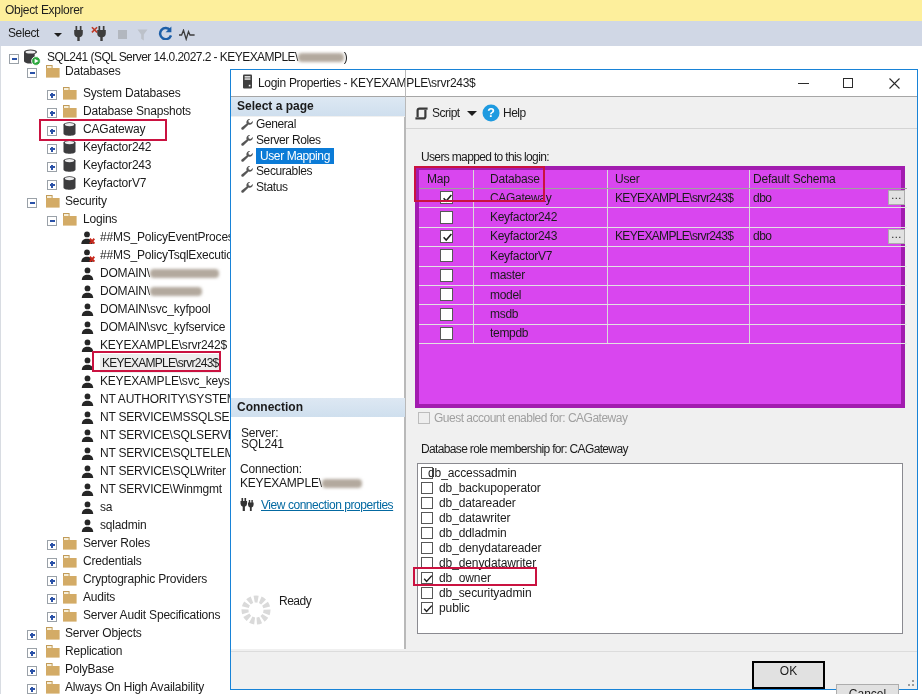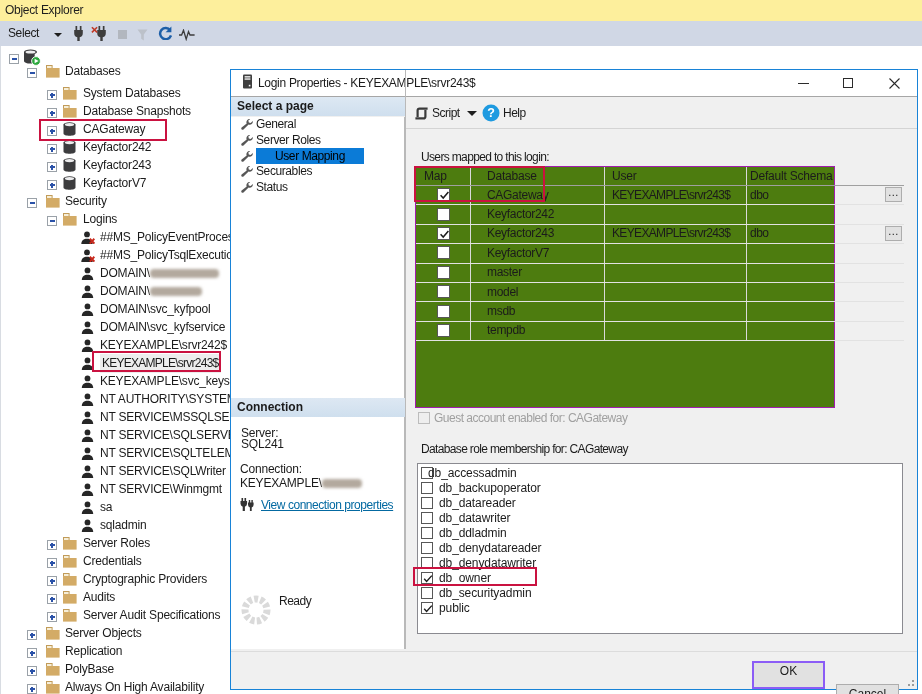--- a/index.html
+++ b/index.html
@@ -19,21 +19,21 @@
 .t0{left:47px}.t1{left:65px}.t2{left:83px}.t3{left:100px}
 .blur{display:inline-block;height:9px;border-radius:4px;background:#b3a99e;filter:blur(1.5px);vertical-align:-1px}
 .redbox{position:absolute;border:2px solid #ca1240;z-index:5}
 #dlg{left:230px;top:69px;width:688px;height:621px;background:#f0f0f0;border:1px solid #1883d7;z-index:10}
 #dtitle{left:0;top:0;width:686px;height:27px;background:#fff;border-bottom:1px solid #a6a6a6}
 #dtitle .tt{position:absolute;left:27px;top:6px;letter-spacing:-0.3px}
 .phead{left:0;width:174px;height:19px;background:linear-gradient(#dde8f3,#cfdfee);font-weight:bold;line-height:19px;padding-left:6px}
 #lpane{left:0;top:47px;width:174px;height:532px;background:#fff;border-right:1px solid #b9b9b9}
 .pitem{position:absolute;left:0;height:16px;line-height:16px;white-space:nowrap}
 .pitem .tx{position:absolute;left:25px;letter-spacing:-0.4px}
-.sel{background:#0b7bd7;color:#000000;padding:0 19px}
+.sel{background:#0b7bd7;color:#ffffff;padding:0 4px}
 .cb{position:absolute;width:13px;height:13px;border:1px solid #575757;background:#fff}
 .cb2{position:absolute;width:12px;height:12px;border:1px solid #575757;background:#fff}
 .btn{position:absolute;background:#e1e1e1;border:1px solid #adadad;text-align:center;color:#1b1b1b}
 .lbl2{position:absolute;white-space:nowrap;letter-spacing:-0.5px}
 </style></head><body>
 <div class="a" id="oehead">Object Explorer</div>
 <div class="a" style="left:0;top:46px;width:1px;height:648px;background:#d8dce2"></div>
 <div class="a" id="oetool">
 <span class="lbl" style="letter-spacing:-0.4px">Select</span>
 <span class="a caret" style="left:54px;top:12px"></span>
@@ -66,20 +66,21 @@
 </div>
 <div class="tr" style="top:48px">
     <span class="ex e0"></span>
     <svg class="ic i0" style="top:1px" width="18" height="17" viewBox="0 0 18 17">
       <path d="M1 3 v9 c0 1.5 2.9 2.6 6.5 2.6 1.6 0 3.1-.25 4.2-.65 V3z" fill="#3c3c3e"></path>
       <ellipse cx="7.5" cy="3" rx="6.5" ry="2.4" fill="#3c3c3e"></ellipse>
       <ellipse cx="7.5" cy="3" rx="5" ry="1.6" fill="#ededee"></ellipse>
       <circle cx="13" cy="12" r="4.4" fill="#2ca83e" stroke="#fff" stroke-width="0.9"></circle>
       <path d="M11.6 9.8 l4 2.2 -4 2.2z" fill="#fff"></path>
     </svg>
+    <span class="tx t0" style="letter-spacing:-0.55px">SQL241 (SQL Server 14.0.2027.2 - KEYEXAMPLE\<span class="blur" style="width:46px"></span>)</span>
   </div>
 <div class="tr" style="top:62px">
     <span class="ex e1"></span>
     <svg class="ic i1" style="top:3px" width="14" height="13" viewBox="0 0 14 13">
       <rect x="0.5" y="0.5" width="5.6" height="4" fill="#f6eed8" stroke="#c19b59"></rect>
       <rect x="0" y="3" width="13.6" height="9.6" fill="#d3ab66"></rect>
     </svg>
     <span class="tx t1">Databases</span>
   </div>
 <div class="tr" style="top:84px">
@@ -416,21 +417,21 @@
 <div class="lbl2" style="left:201px;top:36px;line-height:14px">Script</div>
 <span class="a caret" style="left:236px;top:41px;border-left-width:5px;border-right-width:5px;border-top-width:5px"></span>
 <svg style="position:absolute;left:251px;top:34px" width="18" height="18" viewBox="0 0 18 18">
       <circle cx="9" cy="9" r="8.5" fill="#1e9ae0"></circle>
       <text x="9" y="13.4" text-anchor="middle" font-size="12.5" font-weight="bold" fill="#fff" font-family="Liberation Sans">?</text>
     </svg>
 <div class="lbl2" style="left:272px;top:36px;line-height:14px">Help</div>
 <div class="a" style="left:174px;top:58px;width:512px;height:1px;background:#d4d4d4"></div>
 <div class="a" style="left:174px;top:0px;width:1px;height:579px;background:#b9b9b9"></div>
 <div class="lbl2" style="left:190px;top:80px;letter-spacing:-0.65px">Users mapped to this login:</div>
-<div class="a" style="left:184px;top:96px;width:420px;height:242px;background:#4d7c0f;border:1px solid #a21caf" id="tbl">
+<div class="a" style="left:184px;top:96px;width:490px;height:242px;background:#d946ef;border:4px solid #a21caf" id="tbl">
 <div class="a" style="left:54px;top:0;width:1px;height:173px;background:#d9d9d9"></div>
 <div class="a" style="left:188px;top:0;width:1px;height:173px;background:#d9d9d9"></div>
 <div class="a" style="left:330px;top:0;width:1px;height:173px;background:#d9d9d9"></div>
 <div class="a" style="left:0;top:18px;width:488px;height:1px;background:#a0a0a0"></div>
 <div class="lbl2" style="left:8px;top:2px;letter-spacing:-0.2px">Map</div>
 <div class="lbl2" style="left:71px;top:2px;letter-spacing:-0.2px">Database</div>
 <div class="lbl2" style="left:196px;top:2px;letter-spacing:-0.2px">User</div>
 <div class="lbl2" style="left:334px;top:2px;letter-spacing:-0.2px">Default Schema</div>
 <div class="a" style="left:0;top:37.4px;width:488px;height:1px;background:#e2e2e2"></div>
 <span class="cb" style="left:21px;top:21.2px"><svg width="13" height="13" viewBox="0 0 13 13">
@@ -492,21 +493,21 @@
 <div class="lbl2" style="left:21px;top:107px;letter-spacing:-0.1px">db_owner</div>
 <span class="cb2" style="left:3px;top:123px"></span>
 <div class="lbl2" style="left:21px;top:122px;letter-spacing:-0.1px">db_securityadmin</div>
 <span class="cb2" style="left:3px;top:138px"><svg width="12" height="12" viewBox="0 0 12 12">
           <path d="M2.2 5.8 l2.4 2.6 L9.8 2.6" stroke="#1c1c1c" stroke-width="1.4" fill="none"></path>
         </svg></span>
 <div class="lbl2" style="left:21px;top:137px;letter-spacing:-0.1px">public</div>
 </div>
 <div class="redbox" style="left:182px;top:497px;width:124px;height:19px"></div>
 <div class="a" style="left:0;top:581px;width:686px;height:1px;background:#dcdcdc"></div>
-<div class="btn" style="left:521px;top:591px;width:73px;height:28px;line-height:17px;border:2px solid #8b5cf6">OK</div>
+<div class="btn" style="left:521px;top:591px;width:73px;height:28px;line-height:17px;border:2px solid #000000">OK</div>
 <div class="btn" style="left:605px;top:614px;width:63px;height:20px;line-height:18px">Cancel</div>
 <svg style="position:absolute;left:673px;top:606px" width="12" height="12" viewBox="0 0 12 12">
       <g fill="#9b9b9b">
         <rect x="8" y="8" width="2" height="2"></rect>
         <rect x="8" y="4" width="2" height="2"></rect>
         <rect x="4" y="8" width="2" height="2"></rect>
       </g>
     </svg>
 </div>
 </body></html>

